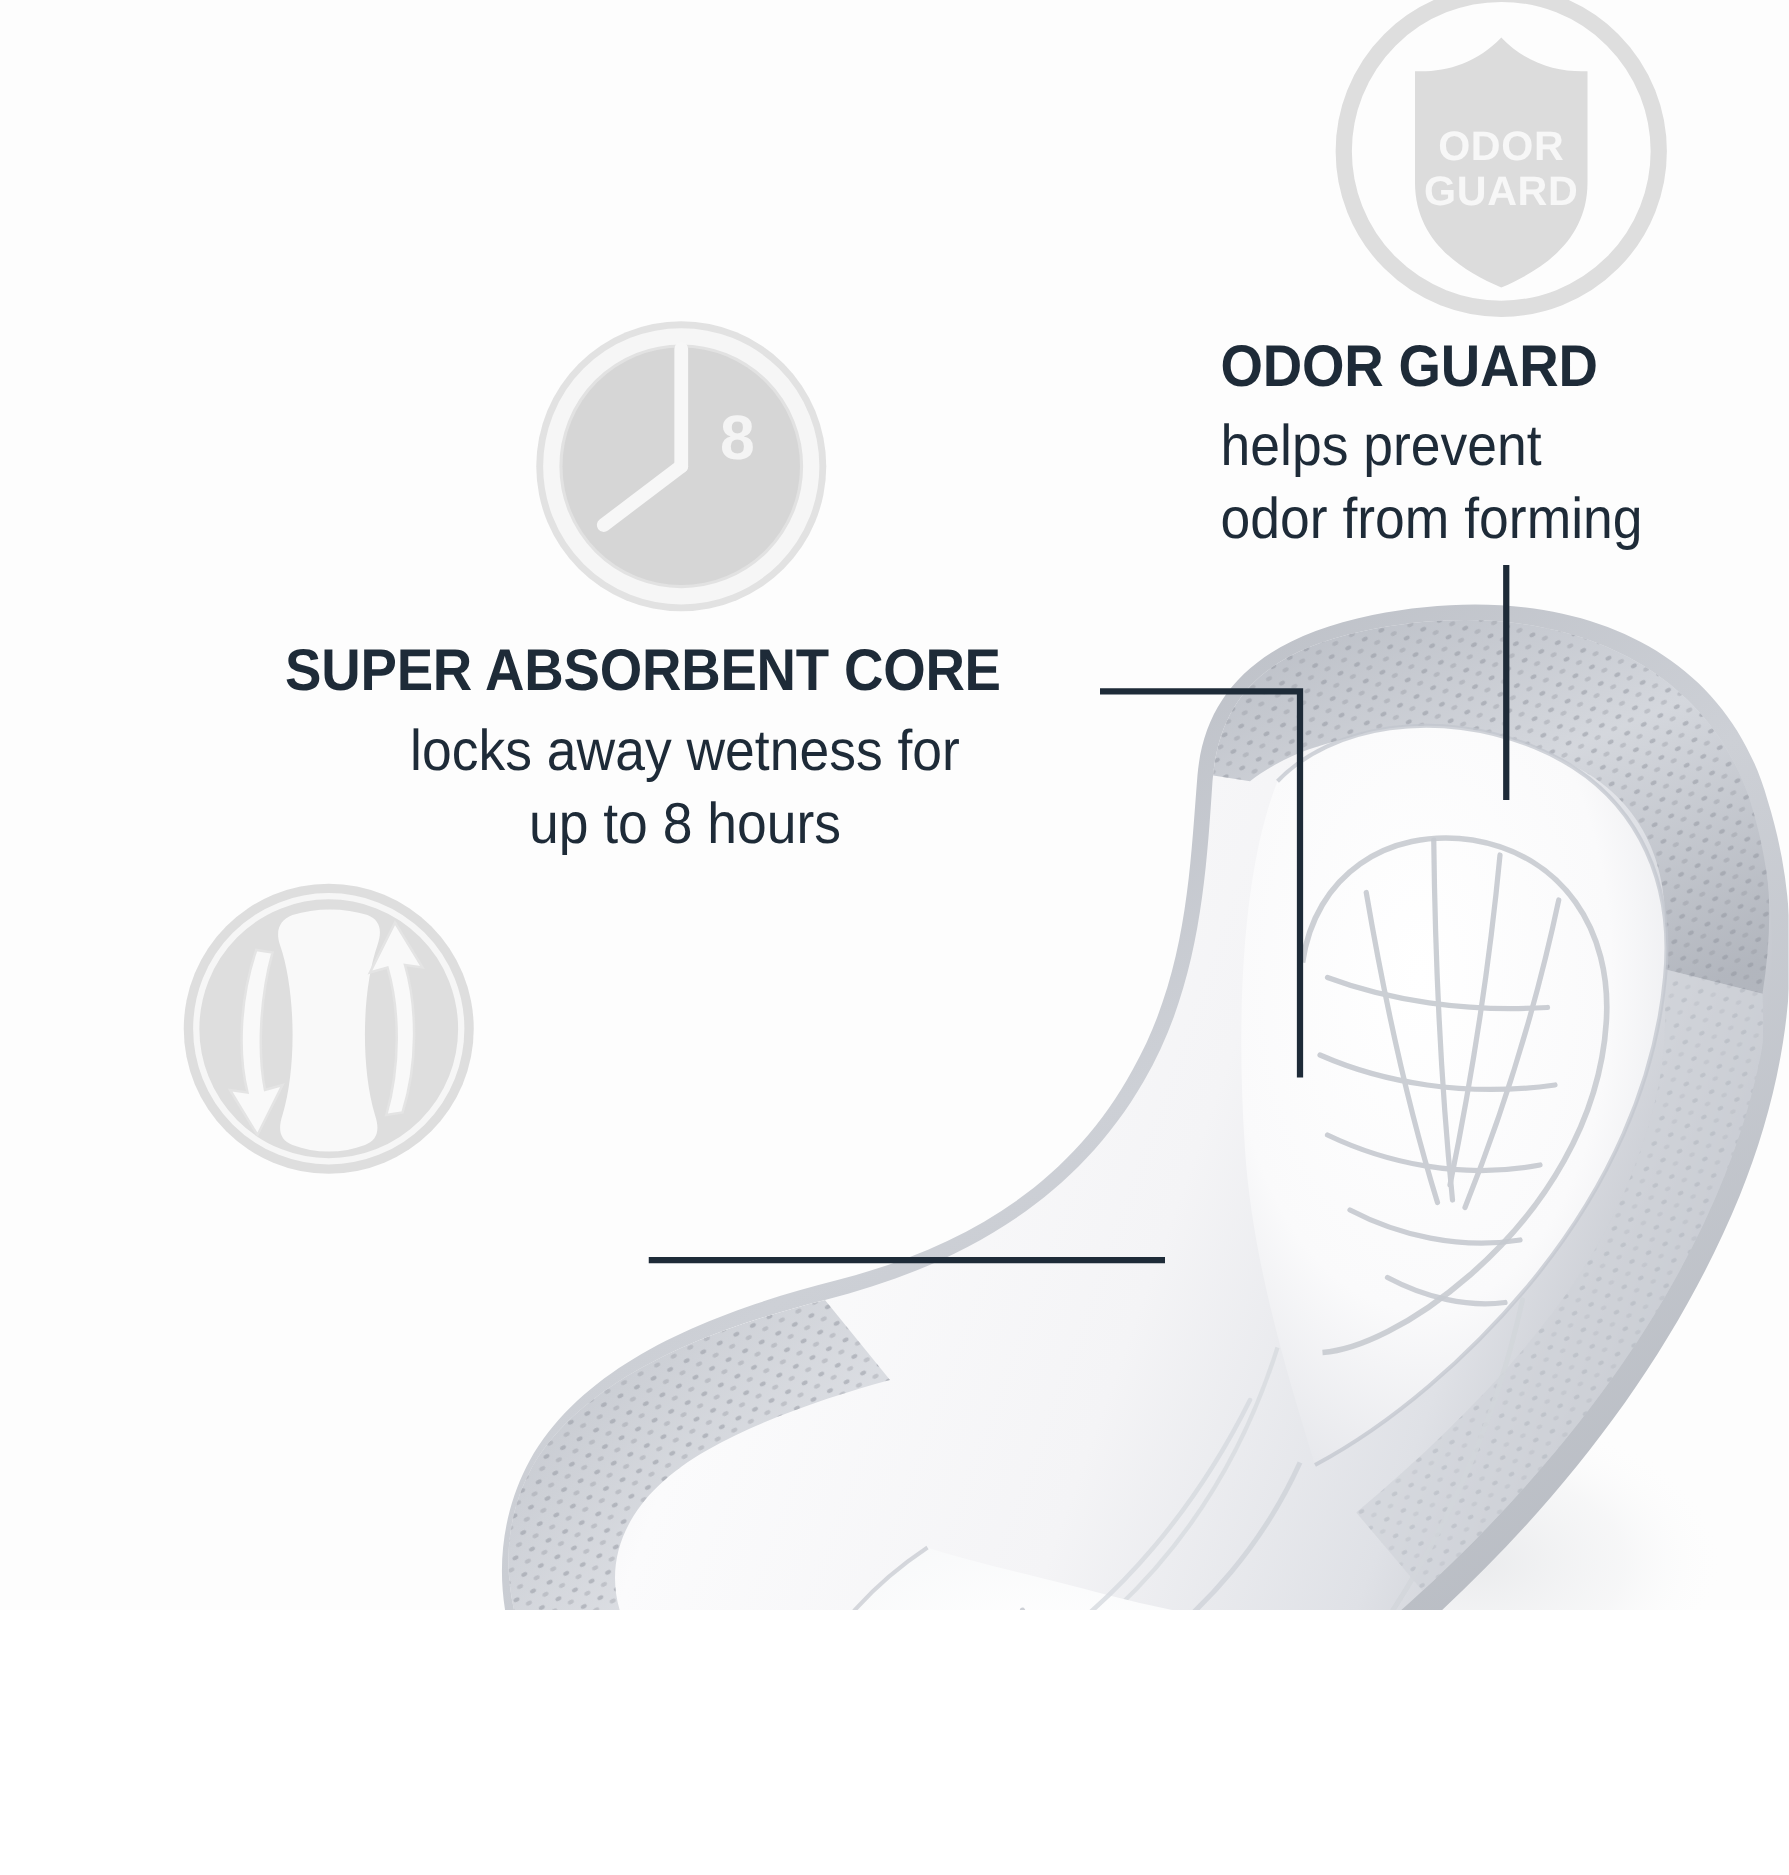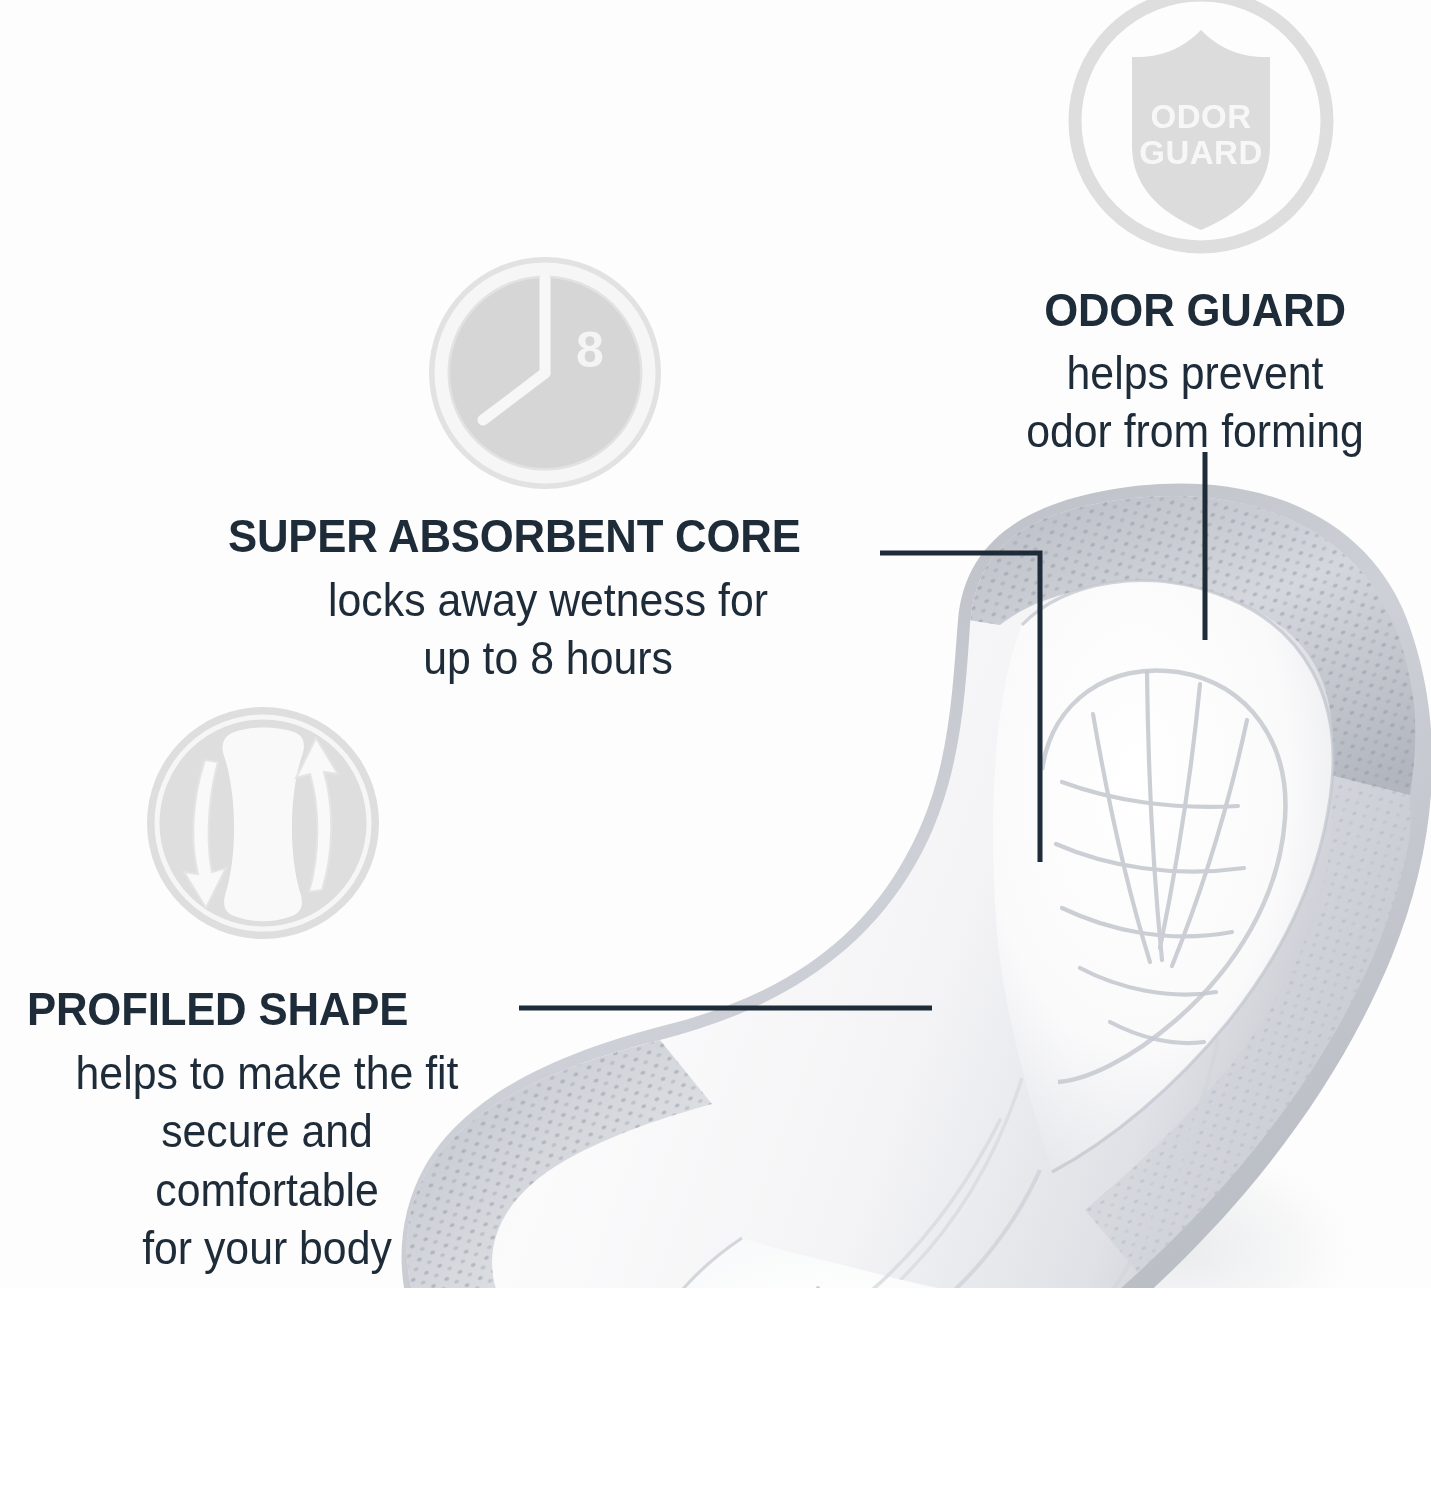--- a/index.html
+++ b/index.html
@@ -36,22 +36,21 @@
   }
   .callout .body {
     font-weight: 400;
     line-height: 1.27;
     color: #1e2b38;
     transform: scaleX(0.93);
   }
 
   
   #callout-odor-guard {
-    left: 960px; top: 286px; width: 470px;
-    text-align: center;
+    left: 960px; top: 269px; width: 470px;
   }
   #callout-odor-guard .heading { font-size: 47px; transform-origin: 50% 50%; }
   #callout-odor-guard .body { font-size: 46px; margin-top: 11px; transform-origin: 50% 50%; }
 
   
   #callout-super-absorbent-core {
     left: 228px; top: 512px; width: 640px;
   }
   #callout-super-absorbent-core .heading { font-size: 47px; transform-origin: 0% 50%; }
   #callout-super-absorbent-core .body {
@@ -287,22 +286,14 @@
   </div>
 
   <div class="callout" id="callout-super-absorbent-core">
     <div class="heading">SUPER ABSORBENT CORE</div>
     <div class="body">
       <div>locks away wetness for</div>
       <div>up to 8 hours</div>
     </div>
   </div>
 
-  <div class="callout" id="callout-profiled-shape">
-    <div class="heading">PROFILED SHAPE</div>
-    <div class="body">
-      <div>helps to make the fit</div>
-      <div>secure and comfortable</div>
-      <div>for your body</div>
-    </div>
-  </div>
 
 </div>
 
 </body></html>

